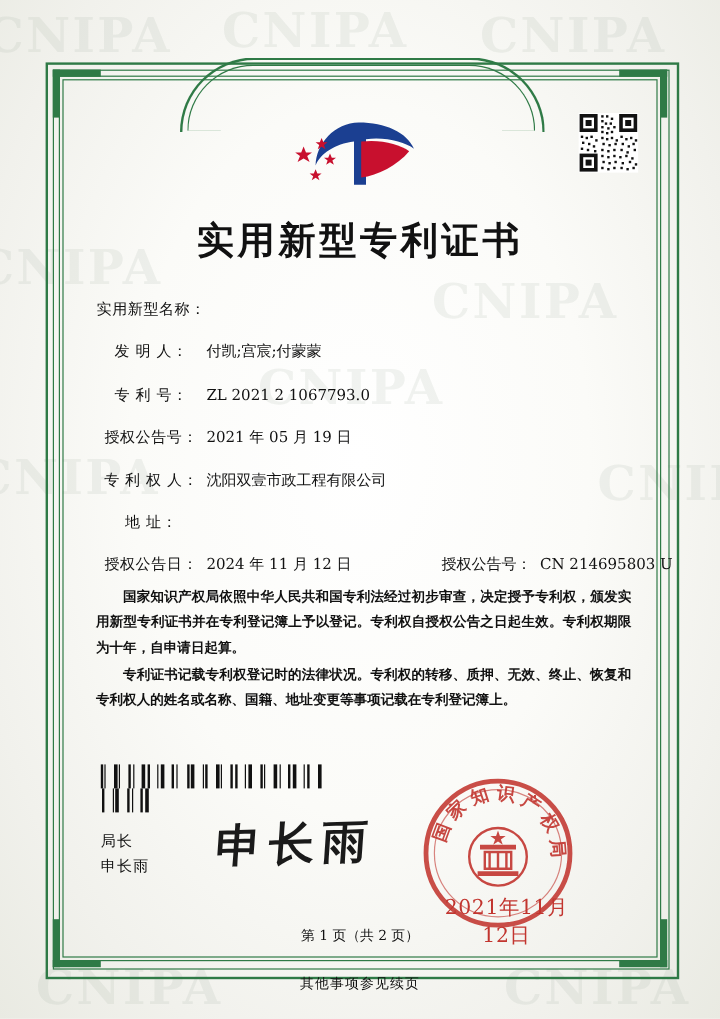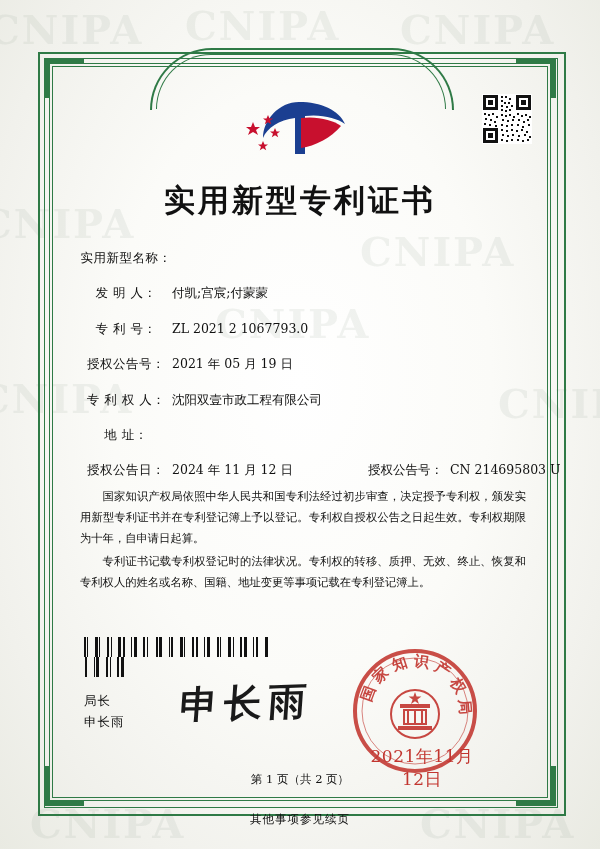--- a/index.html
+++ b/index.html
@@ -91,21 +91,21 @@
     width:92px;flex:none;letter-spacing:0.5px;text-align:center;
   }
   .f-value{flex:1;}
   .field.inline-two .f-value{flex:none;width:196px;}
   .f-label2{width:82px;flex:none;}
   .para{
     position:absolute;left:80px;top:487px;width:446px;
     font-family:"DejaVu Serif","Liberation Serif",serif;
     font-size:11.3px;color:#111;line-height:1.85;text-align:justify;
   }
-  .para p{margin:0 0 2px 0;text-indent:2em;}
+  .para p{margin:0 0 2px 0;text-indent:2em;font-weight:bold;}
 
   
   .barcode{
     position:absolute;left:84px;top:637px;width:185px;height:20px;
   }
   .barcode i{display:inline-block;height:20px;background:#111;vertical-align:top;}
 
   
   .sig-label{
     position:absolute;left:84px;top:690px;

